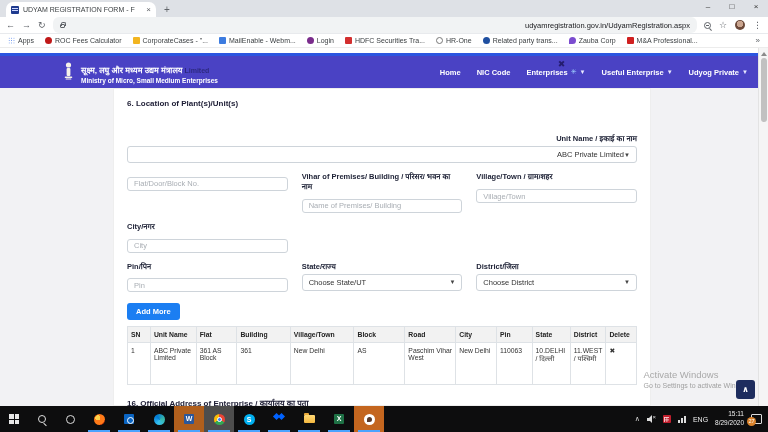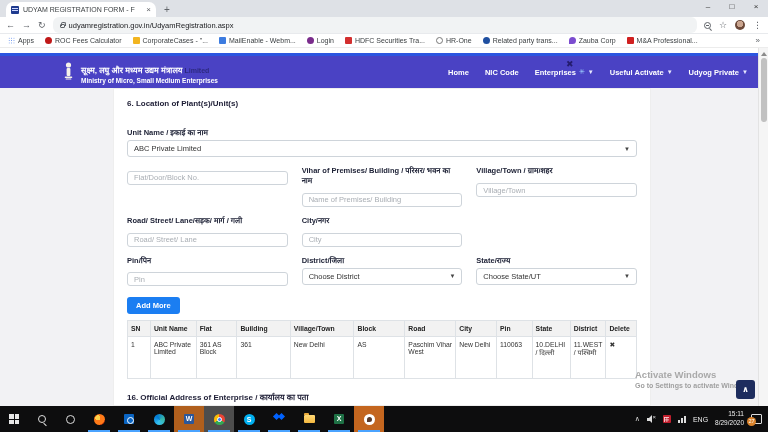--- a/index.html
+++ b/index.html
@@ -12,21 +12,21 @@
   .favicon { width:8px; height:8px; background:#1f3b8f; border-radius:1px; flex:0 0 auto; position:relative; }
   .favicon:before { content:""; position:absolute; left:1px; right:1px; top:2px; height:1px; background:#cfd8ff; box-shadow:0 2px 0 #cfd8ff; }
   .tab-title { font-size:7px; color:#3c4043; white-space:nowrap; overflow:hidden; flex:1; }
   .tab-x { font-size:8px; color:#5f6368; line-height:1; }
   .newtab { font-size:10px; color:#5f6368; margin-left:8px; padding-bottom:2px; }
   .wincontrols { margin-left:auto; display:flex; align-self:flex-start; }
   .wincontrols span { width:24px; height:14px; font-size:8px; color:#333; text-align:center; line-height:14px; }
 
   .addressbar { position:absolute; top:17px; left:0; width:768px; height:17px; background:#fff; display:flex; align-items:center; padding:0 6px; gap:7px; border-bottom:1px solid #e8eaed; }
   .navbtn { color:#5f6368; font-size:9px; line-height:1; }
-  .omnibox { flex:1; height:16px; background:#f1f3f4; border-radius:6px; display:flex; align-items:center; padding:0 7px; gap:4px; }
+  .omnibox { flex:1; height:16px; background:#f1f3f4; border-radius:6px; display:flex; align-items:center; padding:0 7px; gap:4px;justify-content:space-between; }
   .lock { width:5px; height:4px; border:1px solid #5f6368; border-radius:1px; position:relative; margin-top:2px; }
   .lock:before { content:""; position:absolute; top:-3px; left:0.5px; width:3px; height:3px; border:1px solid #5f6368; border-bottom:none; border-radius:2px 2px 0 0; }
   .url { font-size:7.5px; color:#202124; }
   .bar-icons { display:flex; align-items:center; gap:8px; }
   .zoomout { width:7px; height:7px; border:1px solid #5f6368; border-radius:50%; position:relative; }
   .zoomout:before { content:""; position:absolute; top:2.5px; left:1px; width:3px; height:1px; background:#5f6368; }
   .zoomout:after { content:""; position:absolute; bottom:-2px; right:-2px; width:3px; height:1px; background:#5f6368; transform:rotate(45deg); }
   .star { color:#5f6368; font-size:9px; }
   .avatar { width:10px; height:10px; border-radius:50%; background:radial-gradient(circle at 50% 40%, #caa58f 0 40%, #6d4a3a 41% 100%); }
   .dots { color:#5f6368; font-size:9px; letter-spacing:0; }
@@ -59,21 +59,21 @@
   .artifact-x { position:absolute; top:-9px; left:118px; color:#241c6e; font-size:9px; font-weight:bold; }
 
   .scrollbar { position:absolute; top:0; right:0; width:10px; height:358px; background:#f5f5f5; border-left:1px solid #e3e3e3; }
   .sb-up { width:0; height:0; border-left:3px solid transparent; border-right:3px solid transparent; border-bottom:4px solid #8a8a8a; margin:4px auto 2px; }
   .sb-thumb { width:6px; height:64px; background:#c1c1c1; border-radius:3px; margin:0 auto; }
 
   .container { position:absolute; top:40px; left:113px; width:538px; bottom:0; background:#fff; border:1px solid #eee; padding:10px 13px 0; }
 
   .sec-title { font-size:8px; font-weight:bold; color:#1d1d35; }
   .flabel { font-size:7.5px; font-weight:bold; color:#212539; display:block; margin-bottom:3px; line-height:1.25; }
-  .unit-row { margin-top:20px; }
+  .unit-row { margin-top:26px;text-align:right; }
   .inputbox { width:100%; height:14px; border:1px solid #ced4da; border-radius:3px; font-size:7.5px; color:#333; padding:0 6px; background:#fff; outline:none; }
   .inputbox::placeholder { color:#a9aeb4; }
   .selectbox { width:100%; height:17px; border:1px solid #ced4da; border-radius:3px; background:#fff; display:flex; align-items:center; padding:0 6px; }
   .selectbox .val { font-size:7.5px; color:#333; flex:1; }
   .selectbox .caret { font-size:6px; color:#444; }
 
   .fgrid { display:grid; grid-template-columns:1fr 1fr 1fr; column-gap:14px; margin-top:9px; align-items:start; }
   .fgrid .cell {}
 
   .addmore { margin-top:11px; display:inline-block; background:#1b7ef2; color:#fff; font-size:7.5px; font-weight:bold; padding:4px 9px; border-radius:3px; border:none; }
@@ -81,21 +81,21 @@
   table.units { width:100%; border-collapse:collapse; margin-top:6px; table-layout:fixed; }
   table.units th, table.units td { border:1px solid #dee2e6; font-size:6.8px; text-align:left; vertical-align:top; padding:4px 3px; word-wrap:break-word; }
   table.units th { background:#f2f2f2; color:#222; font-weight:bold; }
   table.units td { color:#333; height:42px; }
   .del { color:#b11414; font-size:9px; font-weight:bold; text-align:center; }
 
   .sec13 { margin-top:12px; }
   .partials { display:grid; grid-template-columns:1fr 1fr 1fr; column-gap:14px; margin-top:8px; height:6px; overflow:hidden; }
   .partials .flabel { margin:0; }
 
-  .watermark { position:absolute; right:16px; bottom:16px; text-align:left; color:#9a9a9a; line-height:1.3;font-weight:bold; }
+  .watermark { position:absolute; right:16px; bottom:16px; text-align:left; color:#9a9a9a; line-height:1.3; }
   .wm1 { font-size:9.5px; color:#a9a9a9; }
   .wm2 { font-size:7px; color:#9f9f9f; }
   .scrolltop { position:absolute; right:13px; bottom:7px; width:19px; height:19px; background:#1e2d5e; border-radius:3px; color:#fff; font-size:8px; text-align:center; line-height:19px; font-weight:bold; }
 
   
   .taskbar { position:absolute; left:0; top:406px; width:768px; height:26px; background:#0d0d0e; display:flex; align-items:stretch; }
   .tcell { width:28px; display:flex; align-items:center; justify-content:center; position:relative; }
   .tcell.app { width:30px; }
   .runline { position:absolute; bottom:0; left:4px; right:4px; height:2px; background:#4aa3ff; }
   .hl-gray { background:#4d4d4d; }
@@ -247,21 +247,21 @@
         </span>
       <span class="nav-item">
           <span>NIC Code</span>
         </span>
       <span class="nav-item">
           <span>Enterprises</span>
           <span class="sparkle">✳</span>
           <span class="nav-caret">▼</span>
         </span>
       <span class="nav-item">
-          <span>Useful Activate</span>
+          <span>Useful Enterprise</span>
           <span class="nav-caret">▼</span>
         </span>
       <span class="nav-item">
           <span>Udyog Private</span>
           <span class="nav-caret">▼</span>
         </span>
     </nav>
   </div>
 
   <div class="scrollbar">
@@ -289,45 +289,41 @@
         <input class="inputbox" placeholder="Name of Premises/ Building" style="">
       </div>
       <div class="cell">
         <label class="flabel">Village/Town / ग्राम/शहर</label>
         <input class="inputbox" placeholder="Village/Town" style="">
       </div>
     </div>
 
     <div class="fgrid">
       <div class="cell">
-        <label class="flabel">Road/ Street/ Lane/सड़क/ मार्ग / गली</label>
-        <input class="inputbox" placeholder="Road/ Street/ Lane" style="">
-      </div>
-      <div class="cell">
         <label class="flabel">City/नगर</label>
         <input class="inputbox" placeholder="City" style="">
       </div>
     </div>
 
     <div class="fgrid">
       <div class="cell">
         <label class="flabel">Pin/पिन</label>
         <input class="inputbox" placeholder="Pin" style="">
+      </div>
+      <div class="cell">
+        <label class="flabel">State/राज्य</label>
+        <div class="selectbox">
+          <span class="val">Choose State/UT</span>
+          <span class="caret">▼</span>
+        </div>
       </div>
       <div class="cell">
         <label class="flabel">District/जिला</label>
         <div class="selectbox">
           <span class="val">Choose District</span>
-          <span class="caret">▼</span>
-        </div>
-      </div>
-      <div class="cell">
-        <label class="flabel">State/राज्य</label>
-        <div class="selectbox">
-          <span class="val">Choose State/UT</span>
           <span class="caret">▼</span>
         </div>
       </div>
     </div>
 
     <button class="addmore">Add More</button>
 
     <table class="units">
       <colgroup>
         <col style="width:4.5%">

